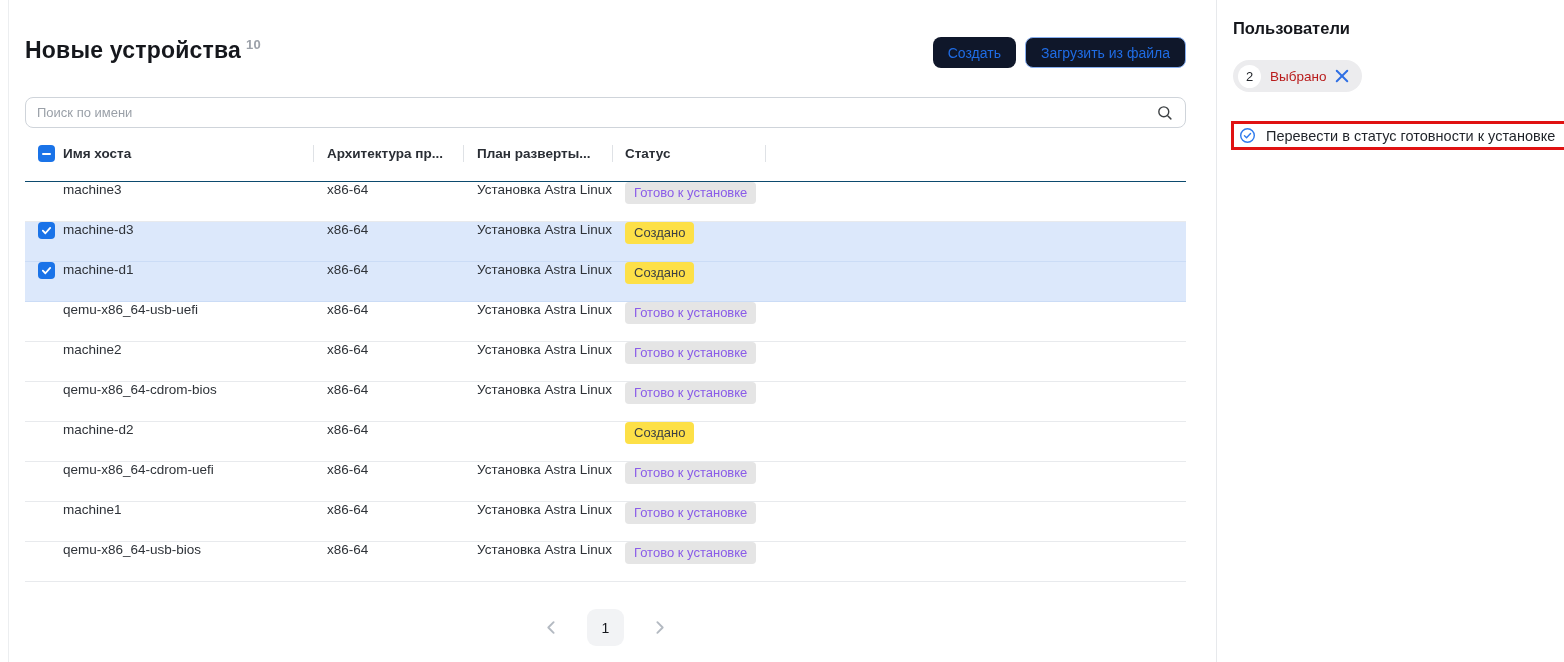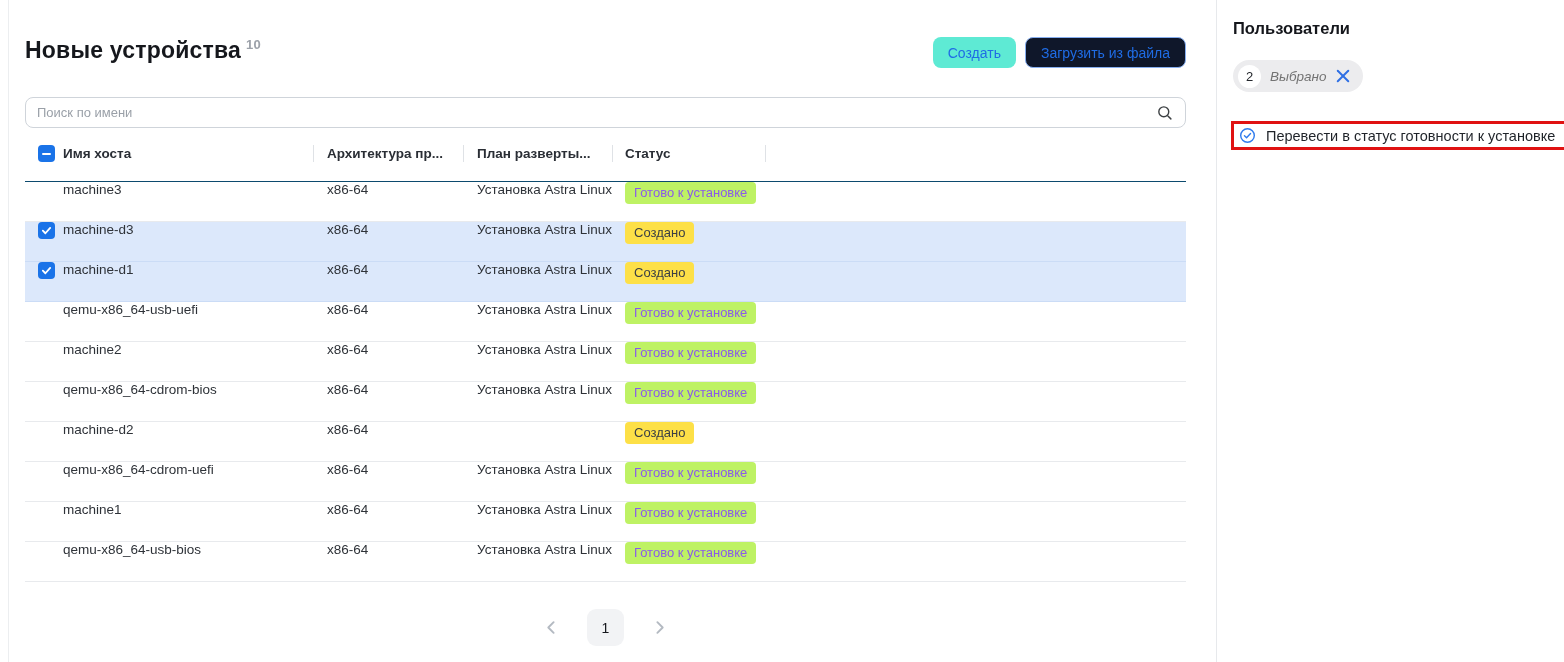--- a/index.html
+++ b/index.html
@@ -29,21 +29,21 @@
   }
   .page-title { font-size: 23px; font-weight: 700; color: #15171c; letter-spacing: .2px; }
   .page-title sup { font-size: 13px; font-weight: 600; color: #9ca1a9; margin-left: 5px; }
 
   .toolbar { display: flex; gap: 9px; }
   .btn {
     height: 31px; border-radius: 8px; font-size: 14px; cursor: pointer;
     padding: 0 15px; font-family: "Liberation Sans", sans-serif;
     display: inline-flex; align-items: center;
   }
-  .btn-tonal { background: #5eead4; border: none; color: #1f6ce5; margin-left: 24px; }
+  .btn-tonal { background: #0f172a; border: none; color: #1f6ce5; margin-left: 24px; }
   .btn-outline { background: #0f172a; border: 1px solid #86aef0; color: #1f6ce5; }
 
   .search-wrap { position: relative; margin-top: 29px; }
   .search-wrap input {
     width: 100%; height: 31px; border: 1px solid #cfd4da; border-radius: 8px;
     padding: 0 40px 0 11px; font-size: 13px; color: #2a2e35; outline: none;
     font-family: "Liberation Sans", sans-serif;
   }
   .search-wrap input::placeholder { color: #9aa0a8; }
   .search-icon { position: absolute; right: 13px; top: 7px; line-height: 0; }
@@ -78,21 +78,21 @@
     width: 17px; height: 17px; border-radius: 4px; background: #1a73e8;
     display: inline-flex; align-items: center; justify-content: center;
     cursor: pointer; flex: none;
   }
   .checkbox .minus { width: 9px; height: 2px; border-radius: 1px; background: #fff; display: block; }
 
   .badge {
     display: inline-block; font-size: 13px; line-height: 16px;
     padding: 3px 9px; border-radius: 4px; white-space: nowrap;
   }
-  .badge-ready { background: #bef264; color: #8a5ce8; }
+  .badge-ready { background: #e5e5e5; color: #8a5ce8; }
   .badge-created { background: #fde047; color: #3a3f45; }
 
   
   .pagination {
     margin-top: 27px; display: flex; align-items: center; justify-content: center;
     gap: 23px;
   }
   .page-arrow { background: none; border: none; cursor: pointer; line-height: 0; padding: 4px; }
   .page-current {
     width: 37px; height: 37px; border: none; border-radius: 9px;
@@ -107,21 +107,21 @@
   .selection-pill {
     margin-top: 22px; display: inline-flex; align-items: center; gap: 9px;
     background: #ececee; border-radius: 17px; height: 32px; padding: 0 13px 0 5px;
     cursor: default;
   }
   .count-circle {
     width: 23px; height: 23px; border-radius: 50%; background: #fff;
     display: inline-flex; align-items: center; justify-content: center;
     font-size: 13px; color: #23262b;
   }
-  .pill-label { font-size: 13.5px; color: #737373; font-style: italic; }
+  .pill-label { font-size: 13.5px; color: #b91c1c; }
   .pill-close { line-height: 0; cursor: pointer; display: inline-flex; }
 
   .actions { margin-top: 29px; }
   .action {
     display: flex; align-items: center; gap: 10px;
     font-size: 14.5px; color: #1f2329; cursor: pointer;
     padding: 2px 0 2px 7px; margin-bottom: 5px; white-space: nowrap;
   }
   .action .icon { line-height: 0; flex: none; }
   .action.highlighted {

